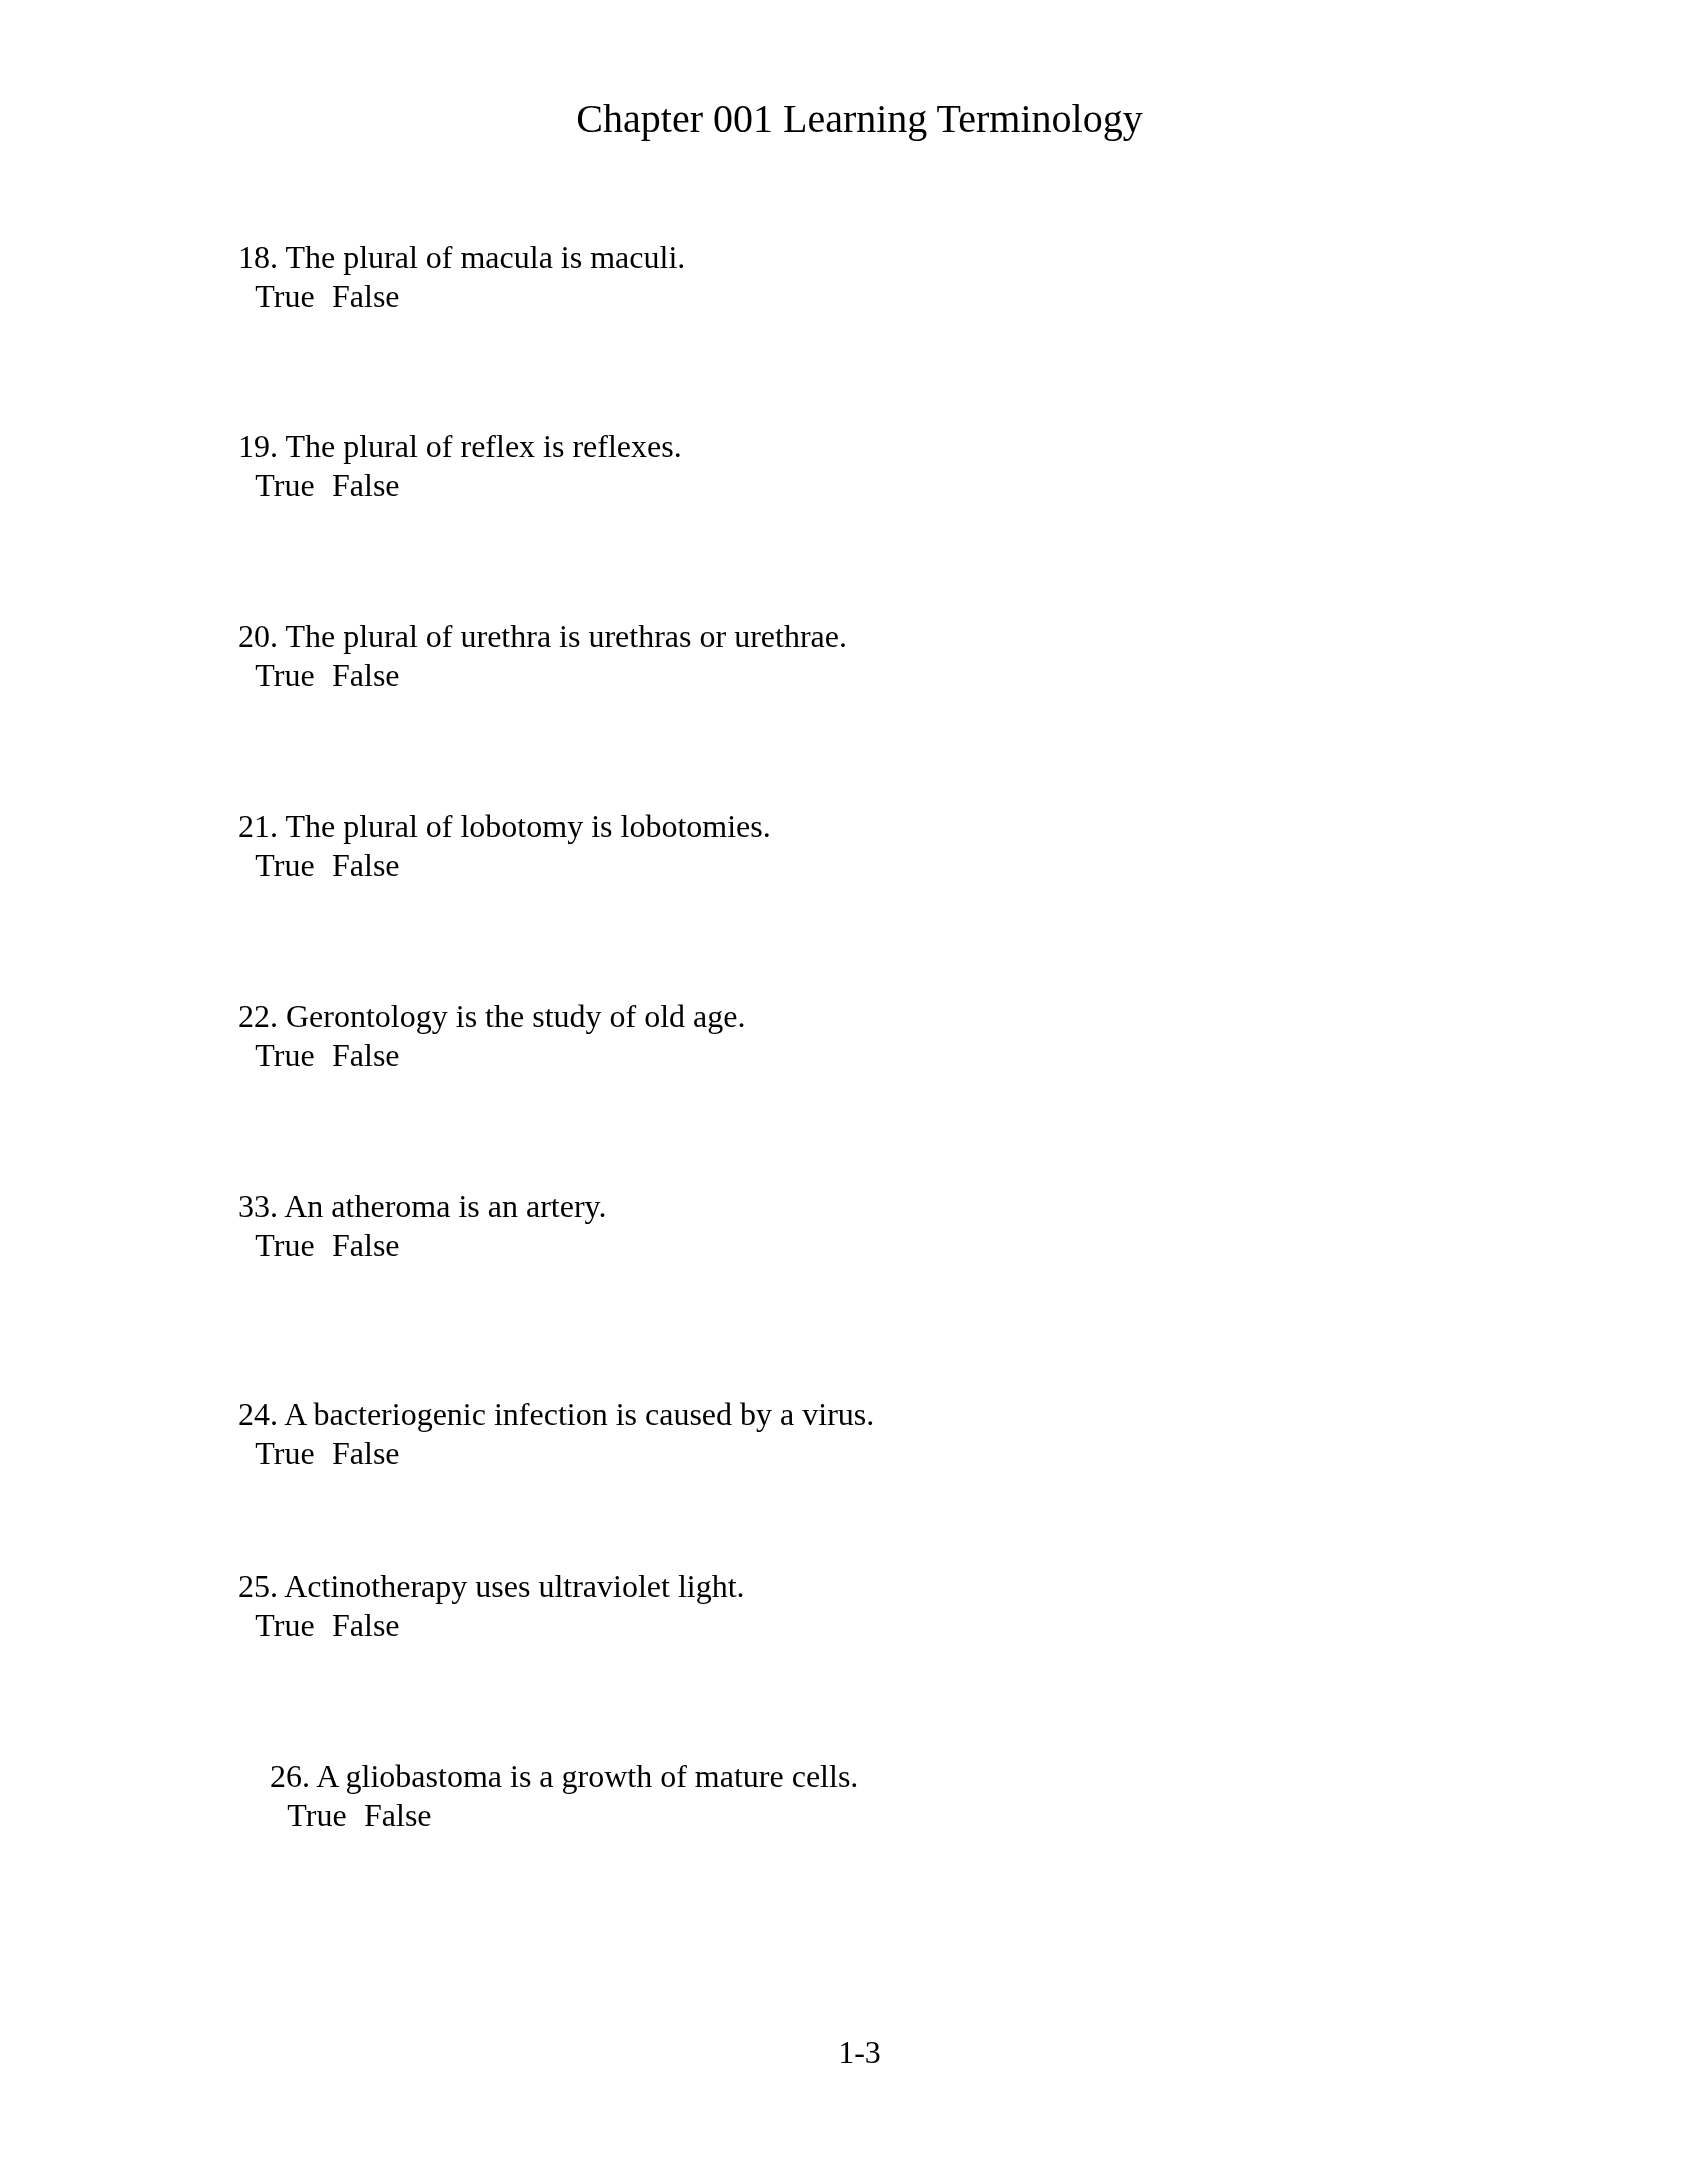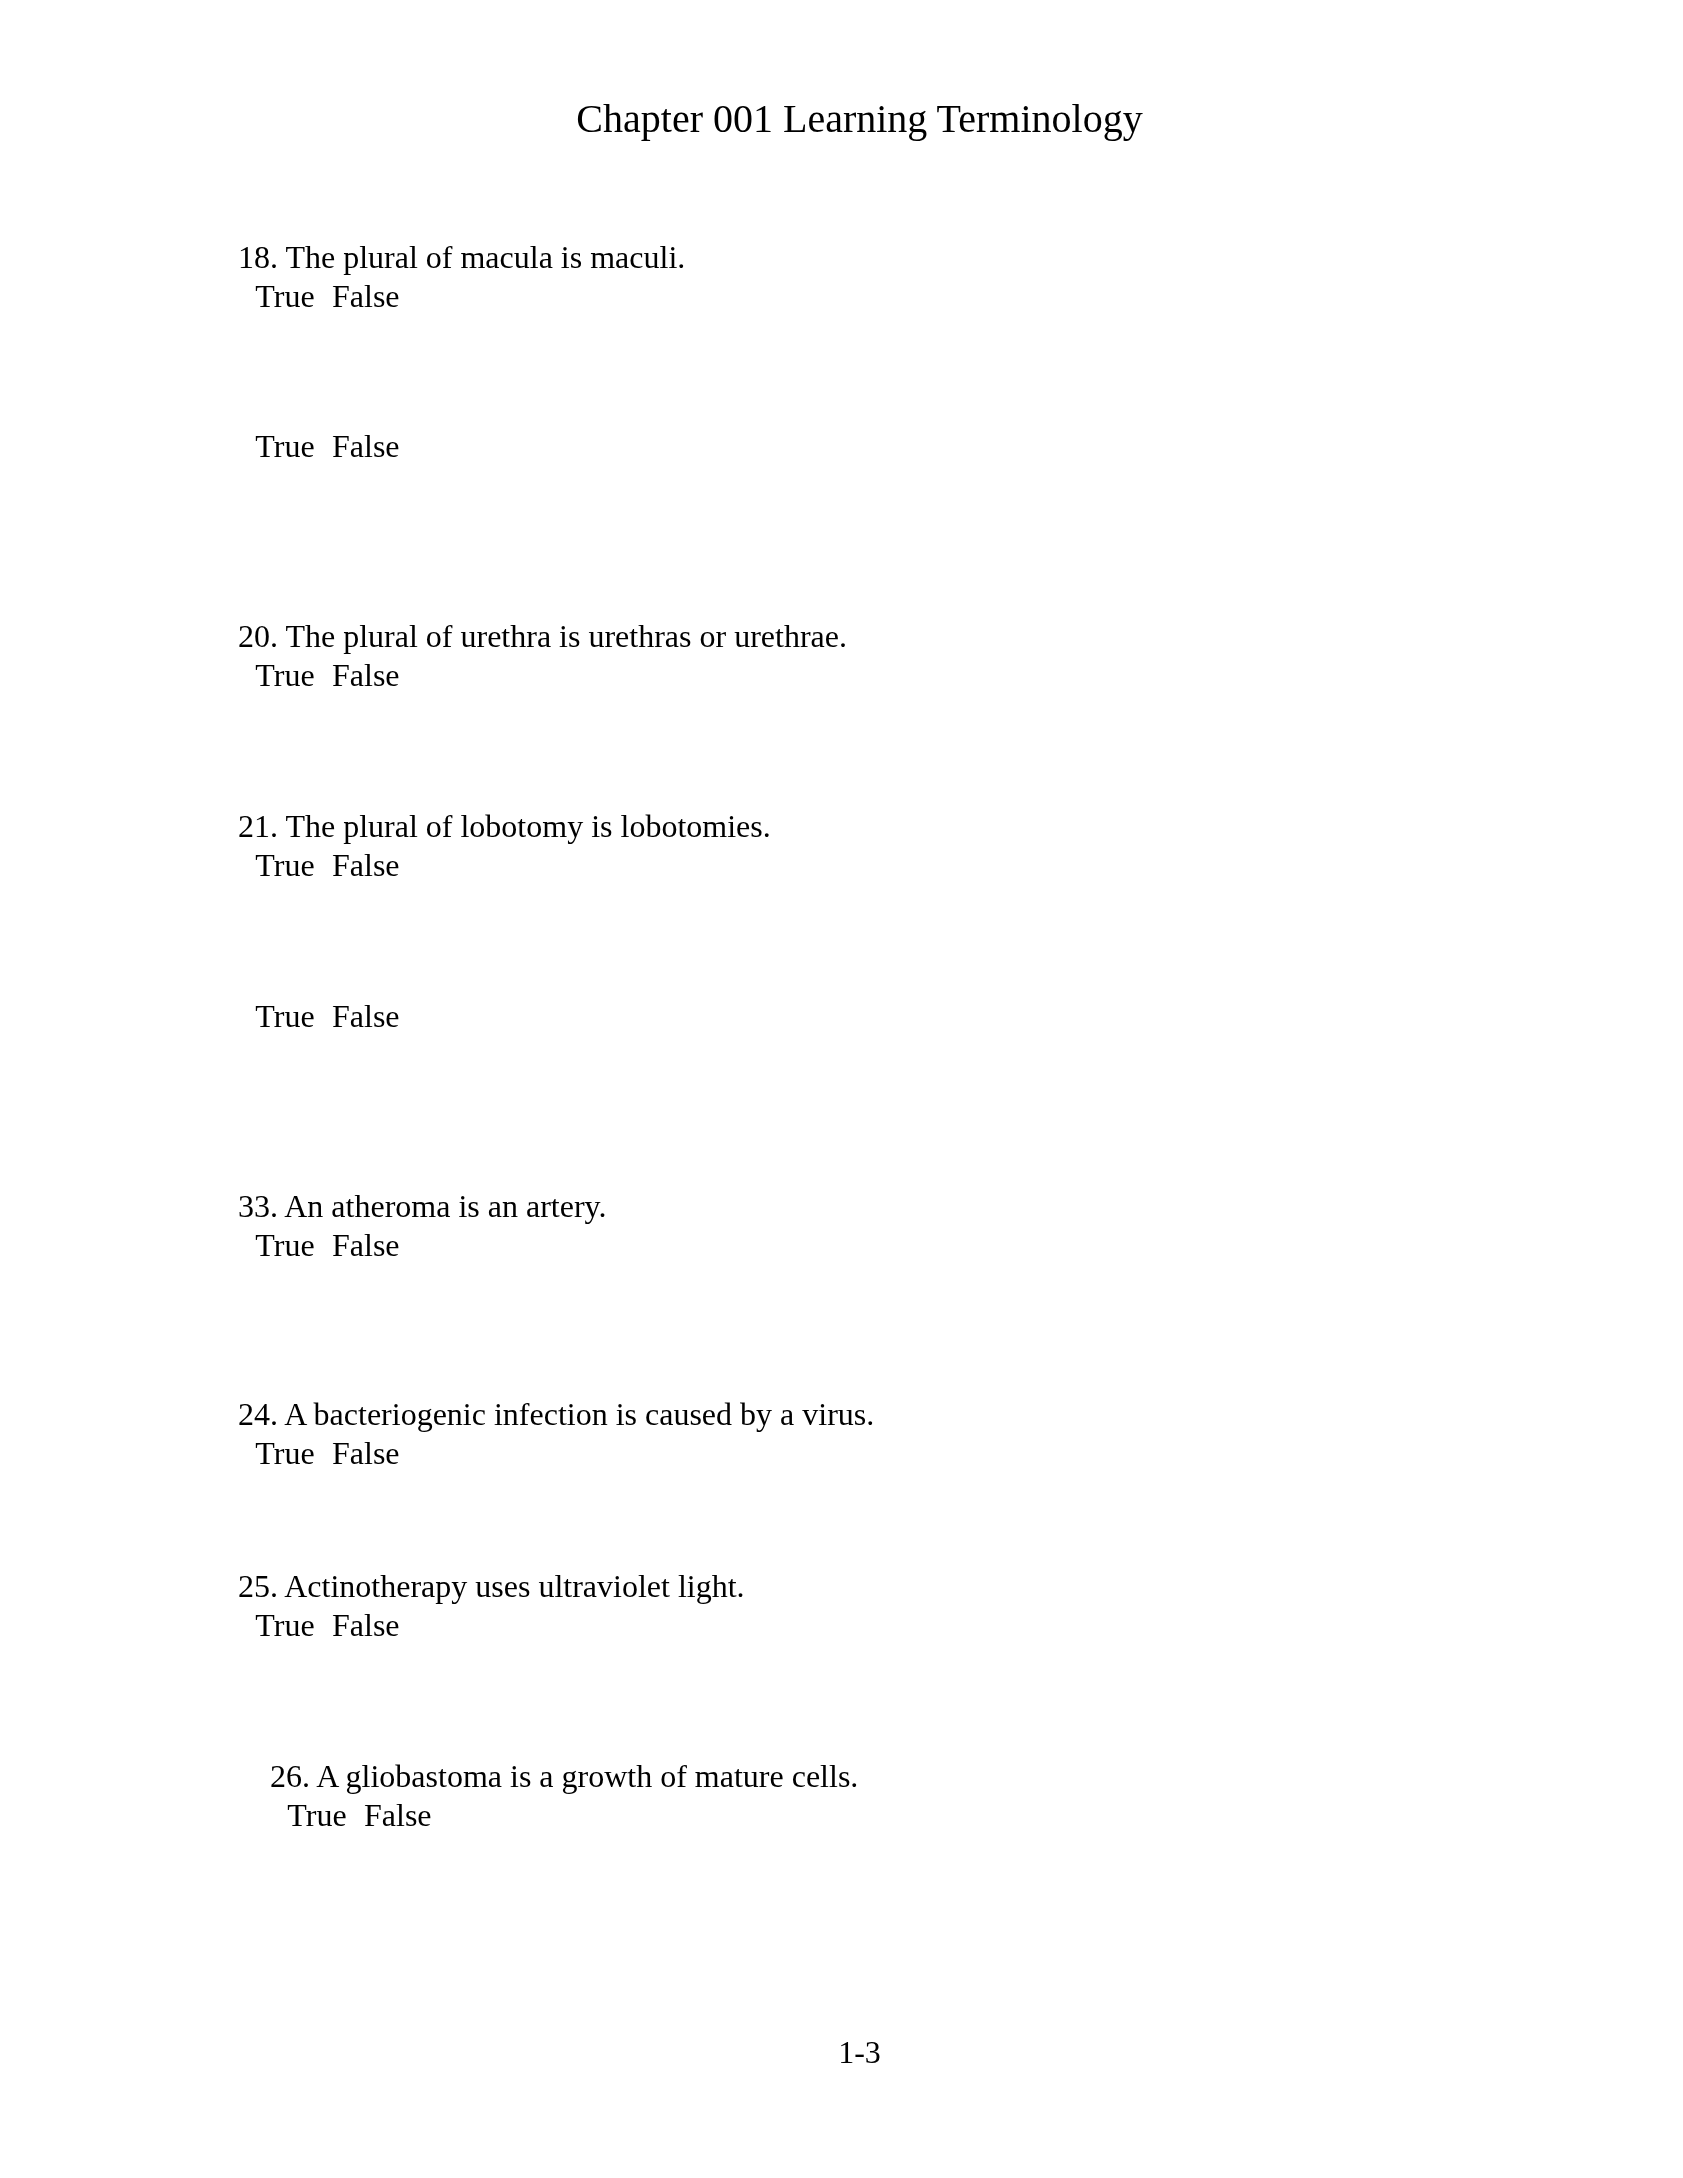--- a/index.html
+++ b/index.html
@@ -64,40 +64,42 @@
 <div class="page-title">Chapter 001 Learning Terminology</div>
 
 <div class="question" style="top:238px;">
   <div class="question-text">18. The plural of macula is maculi.</div>
   <div class="answer-row">
     <span class="answer-option answer-true">True</span><span class="answer-option">False</span>
   </div>
 </div>
 
 <div class="question" style="top:427px;">
+  <div class="question-text">19. The plural of reflex is reflexes.</div>
   <div class="answer-row">
     <span class="answer-option answer-true">True</span><span class="answer-option">False</span>
   </div>
 </div>
 
 <div class="question" style="top:617px;">
   <div class="question-text">20. The plural of urethra is urethras or urethrae.</div>
   <div class="answer-row">
     <span class="answer-option answer-true">True</span><span class="answer-option">False</span>
   </div>
 </div>
 
 <div class="question" style="top:807px;">
   <div class="question-text">21. The plural of lobotomy is lobotomies.</div>
   <div class="answer-row">
     <span class="answer-option answer-true">True</span><span class="answer-option">False</span>
   </div>
 </div>
 
 <div class="question" style="top:997px;">
+  <div class="question-text">22. Gerontology is the study of old age.</div>
   <div class="answer-row">
     <span class="answer-option answer-true">True</span><span class="answer-option">False</span>
   </div>
 </div>
 
 <div class="question" style="top:1187px;">
   <div class="question-text">33. An atheroma is an artery.</div>
   <div class="answer-row">
     <span class="answer-option answer-true">True</span><span class="answer-option">False</span>
   </div>

